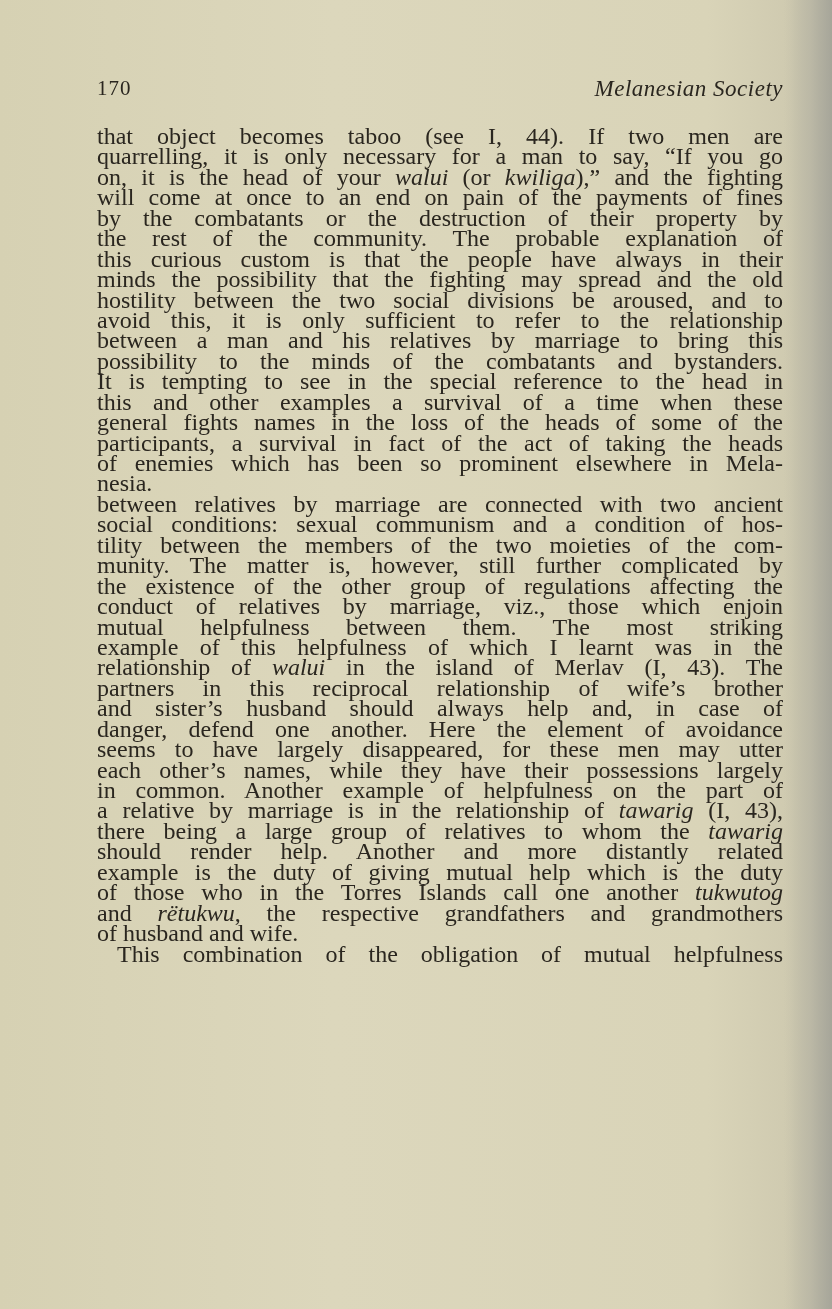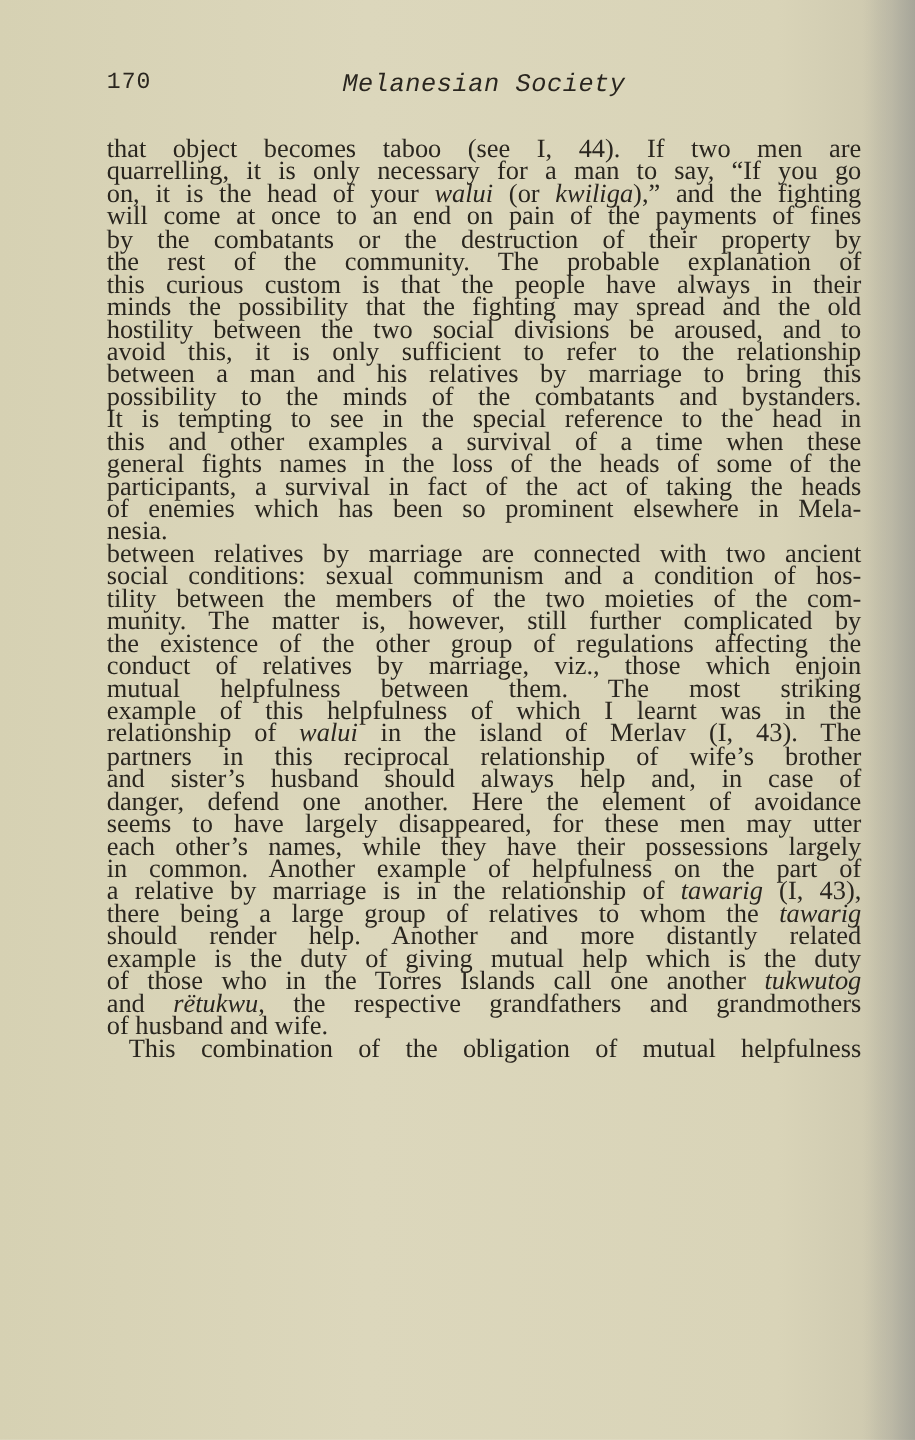--- a/index.html
+++ b/index.html
@@ -8,28 +8,28 @@
     background: linear-gradient(90deg, #d6d1b3 0%, #dcd7bc 40%, #d9d4b8 85%, #cfcab0 95%, #b9b6a4 100%);
     position:relative;
     font-family: "Liberation Serif", "DejaVu Serif", serif;
     color:#2a261f;
   }
   .edge-strip {
     position:absolute; top:0; right:0; width:48px; height:1309px;
     background: linear-gradient(90deg, rgba(200,196,172,0) 0%, rgba(180,178,162,0.55) 55%, rgba(160,160,150,0.75) 100%);
   }
   .header {
-    position:absolute; top:64px; left:97px; width:686px; height:30px;font-family:Liberation Mono, monospace;
+    position:absolute; top:76px; left:97px; width:686px; height:30px;
   }
   .page-number {
     position:absolute; left:0; top:0;
     font-size:21px; letter-spacing:1px;
   }
   .running-title {
-    position:absolute; left:0; width:686px; top:0; text-align:center;
+    position:absolute; left:0; width:686px; top:0; text-align:right;
     font-size:23px; font-style:italic; letter-spacing:0.5px;
   }
   .body-text {
     position:absolute; top:126px; left:97px; width:686px;
   }
   .line {
     height:20.45px; line-height:20.45px;
     font-size:24px;
     white-space:nowrap;
     text-align:justify; text-align-last:justify;

